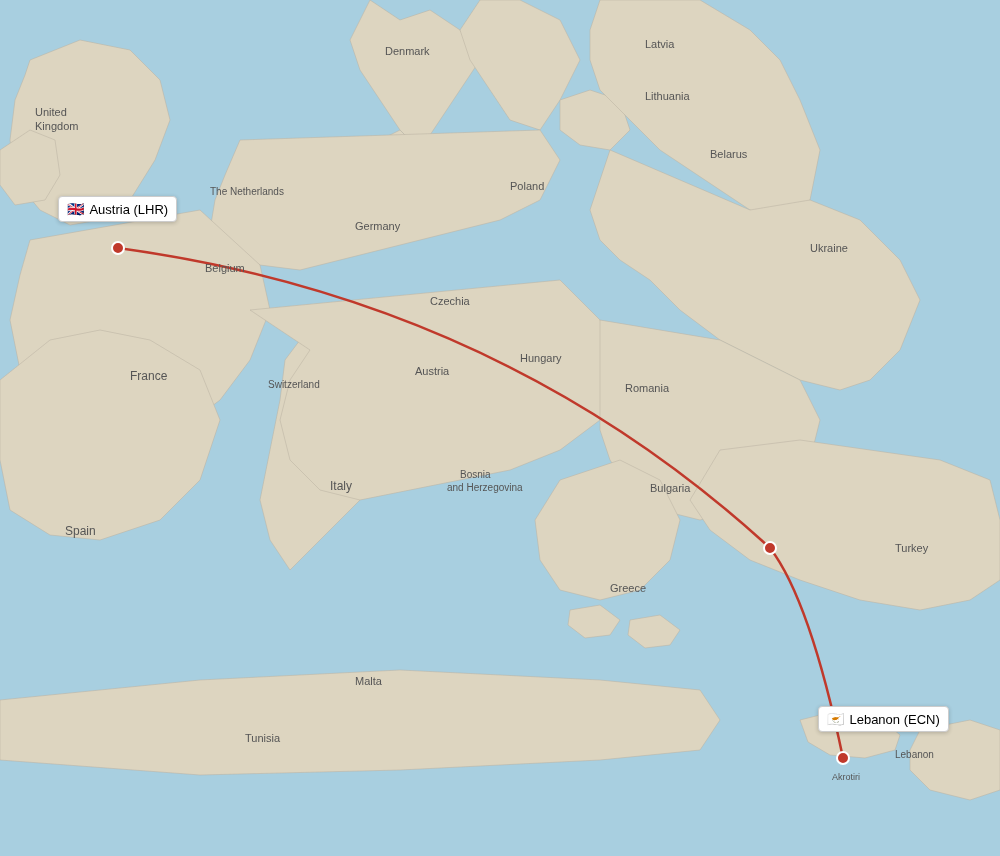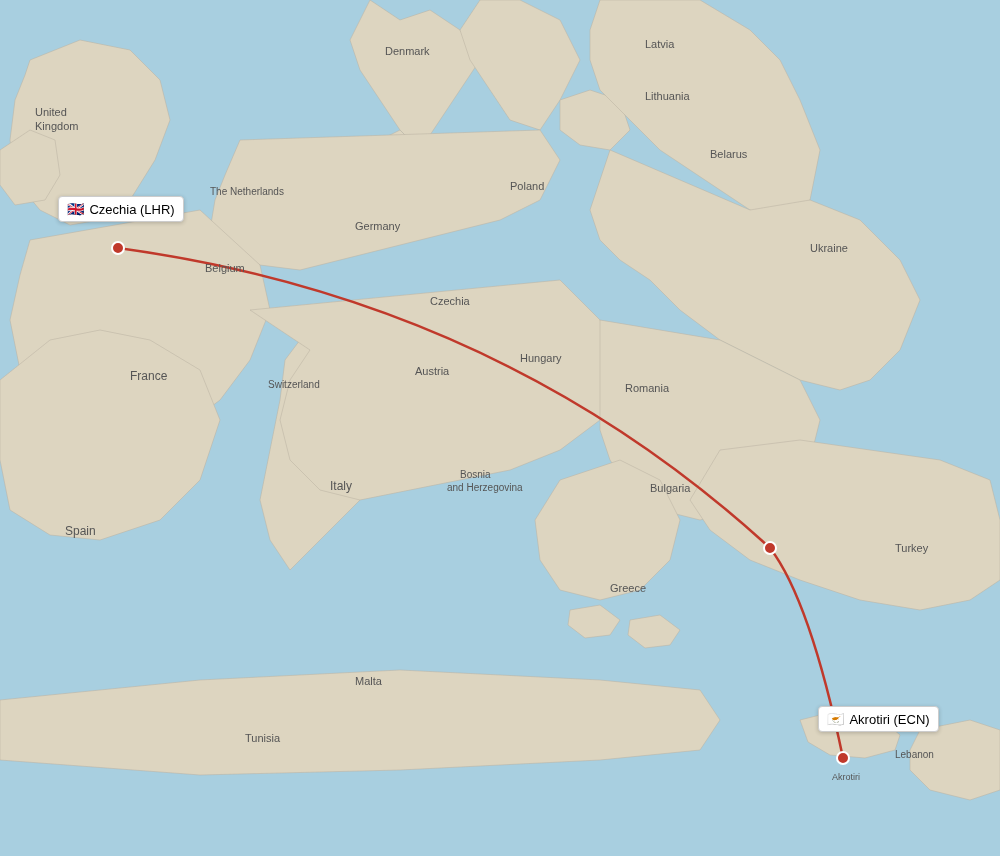--- a/index.html
+++ b/index.html
@@ -125,20 +125,20 @@
     <text x="610" y="592" font-family="Arial" font-size="11" fill="#555">Greece</text>
     <text x="355" y="685" font-family="Arial" font-size="11" fill="#555">Malta</text>
     <text x="245" y="742" font-family="Arial" font-size="11" fill="#555">Tunisia</text>
     <text x="895" y="552" font-family="Arial" font-size="11" fill="#555">Turkey</text>
     <text x="895" y="758" font-family="Arial" font-size="10" fill="#555">Lebanon</text>
     <text x="832" y="780" font-family="Arial" font-size="9" fill="#555">Akrotiri</text>
   </svg>
 
   <div class="airport-label" style="left: 58px; top: 196px;">
     <span class="flag-emoji">🇬🇧</span>
-    <span>Czechia (LHR)</span>
+    <span>Austria (LHR)</span>
   </div>
 
   <div class="airport-label" style="left: 818px; top: 706px;">
     <span class="flag-emoji">🇨🇾</span>
-    <span>Akrotiri (ECN)</span>
+    <span>Lebanon (ECN)</span>
   </div>
 </div>
 
 </body></html>

